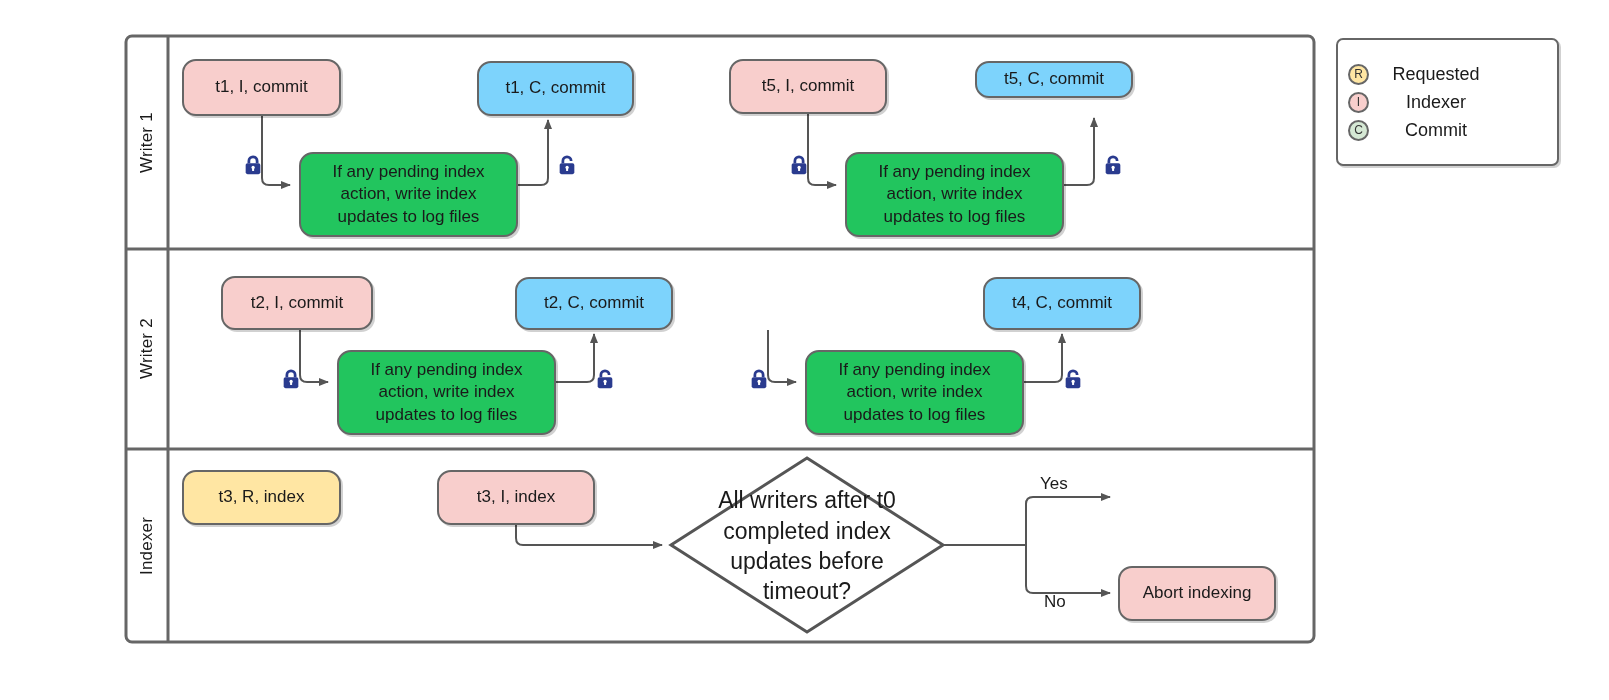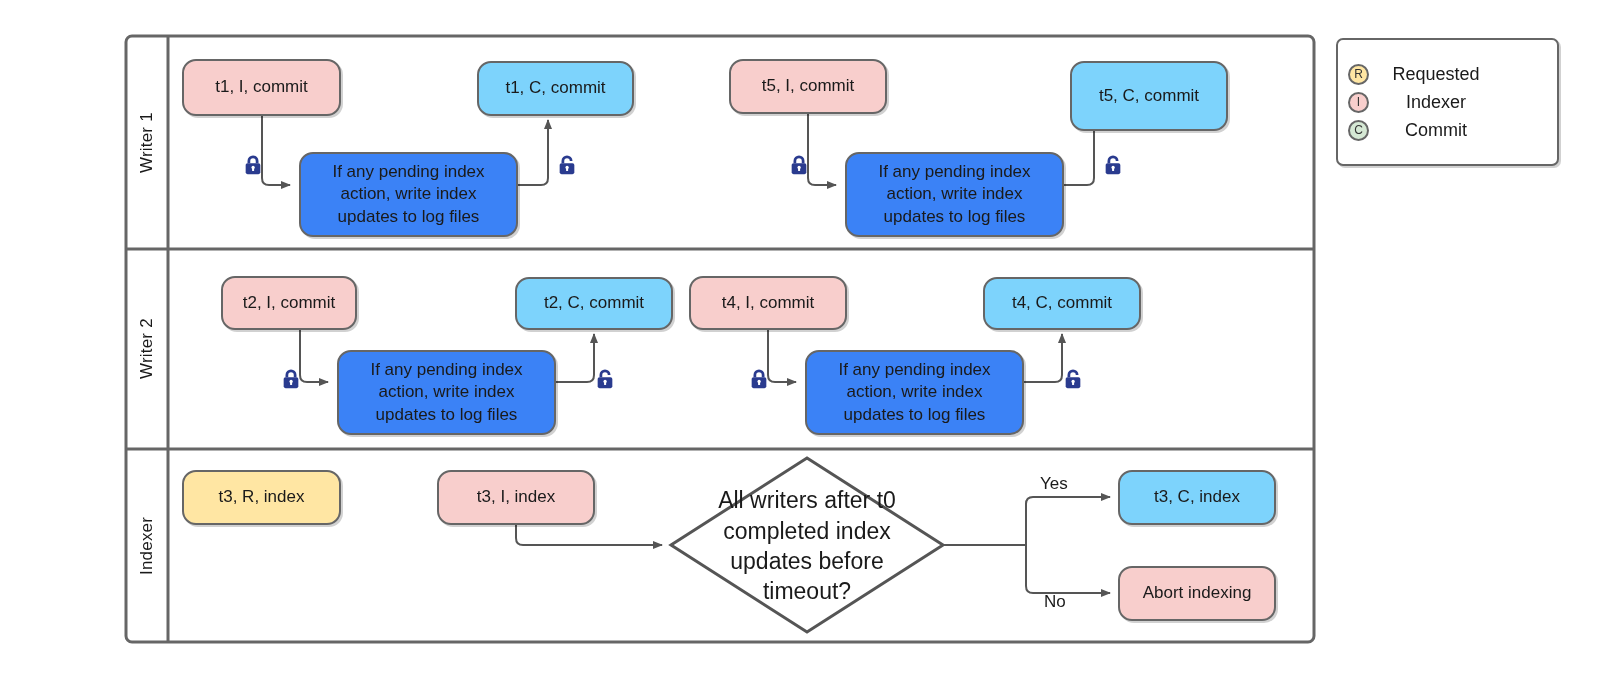--- a/index.html
+++ b/index.html
@@ -13,21 +13,21 @@
   svg.layer{position:absolute;left:0;top:0;width:1609px;height:700px;overflow:visible;}
   .node{position:absolute;box-sizing:border-box;display:flex;align-items:center;justify-content:center;text-align:center;}
   .proc{
     border:2px solid #666666;border-radius:14px;
     font-size:17px;line-height:1.32;padding:4px 8px;
     box-shadow:2px 2px 0 rgba(0,0,0,0.18);
   }
   .pink{background:#f8cecc;}
   .green{background:#7dd3fc;}
   .yellow{background:#ffe6a3;}
-  .white{background:#3b82f6;}
+  .white{background:#22c55e;}
   .lane-label{
     position:absolute;writing-mode:vertical-rl;transform:rotate(180deg);
     display:flex;align-items:center;justify-content:center;
     font-size:17px;color:#1a1a1a;letter-spacing:0.2px;
   }
   .edge-label{
     position:absolute;font-size:17px;color:#1a1a1a;background:transparent;
     white-space:nowrap;
   }
   .legend-box{
@@ -104,55 +104,49 @@
   <div class="node proc green" style="left:477px;top:61px;width:157px;height:55px;">
     <span>t1, C, commit</span>
   </div>
 
   <div class="node proc pink" style="left:729px;top:59px;width:158px;height:55px;">
     <span>t5, I, commit</span>
   </div>
   <div class="node proc white" style="left:845px;top:152px;width:219px;height:85px;">
     <span>If any pending index action, write index updates to log files</span>
   </div>
-  <div class="node proc green" style="left:1070px;top:61px;width:158px;height:70px;">
+  <div class="node proc green" style="left:975px;top:61px;width:158px;height:37px;">
     <span>t5, C, commit</span>
   </div>
 
-  <div class="node proc pink" style="left:221px;top:276px;width:136px;height:54px;">
+  <div class="node proc pink" style="left:221px;top:276px;width:152px;height:54px;">
     <span>t2, I, commit</span>
   </div>
   <div class="node proc white" style="left:337px;top:350px;width:219px;height:85px;">
     <span>If any pending index action, write index updates to log files</span>
   </div>
   <div class="node proc green" style="left:515px;top:277px;width:158px;height:53px;">
     <span>t2, C, commit</span>
   </div>
 
-  <div class="node proc pink" style="left:689px;top:276px;width:158px;height:54px;">
-    <span>t4, I, commit</span>
-  </div>
   <div class="node proc white" style="left:805px;top:350px;width:219px;height:85px;">
     <span>If any pending index action, write index updates to log files</span>
   </div>
   <div class="node proc green" style="left:983px;top:277px;width:158px;height:53px;">
     <span>t4, C, commit</span>
   </div>
 
   <div class="node proc yellow" style="left:182px;top:470px;width:159px;height:55px;">
     <span>t3, R, index</span>
   </div>
   <div class="node proc pink" style="left:437px;top:470px;width:158px;height:55px;">
     <span>t3, I, index</span>
   </div>
   <div class="node" style="left:692px;top:500px;width:230px;height:92px;font-size:23px;line-height:1.32;text-align:center;">
     <span>All writers after t0 completed index updates before timeout?</span>
-  </div>
-  <div class="node proc green" style="left:1118px;top:470px;width:158px;height:55px;">
-    <span>t3, C, index</span>
   </div>
   <div class="node proc pink" style="left:1118px;top:566px;width:158px;height:55px;">
     <span>Abort indexing</span>
   </div>
 
   <div class="edge-label" style="left:1040px;top:474px;">
     <span>Yes</span>
   </div>
   <div class="edge-label" style="left:1044px;top:592px;">
     <span>No</span>

